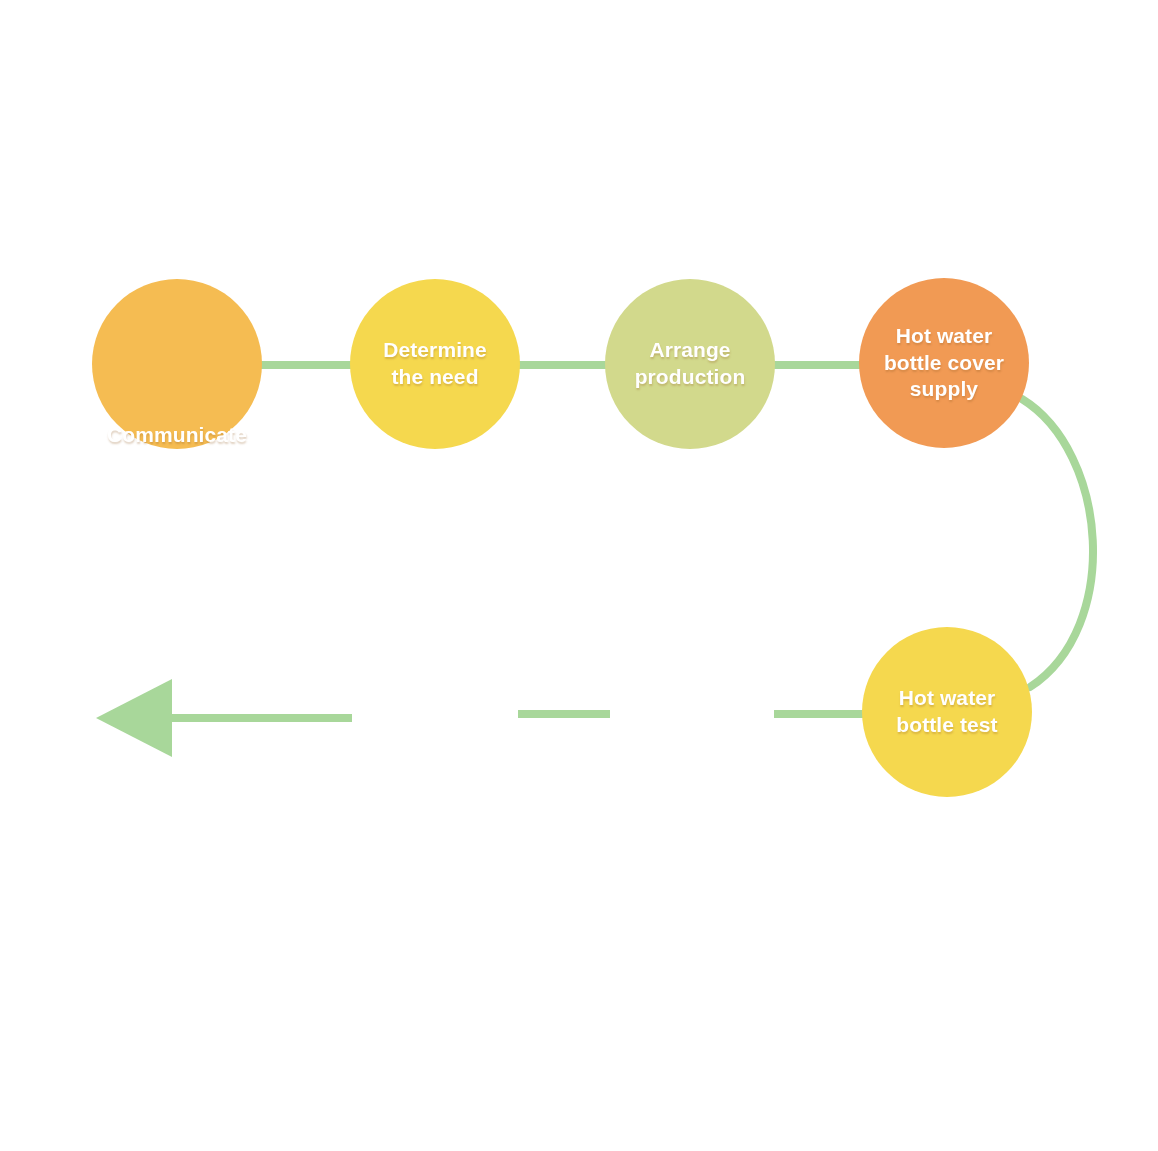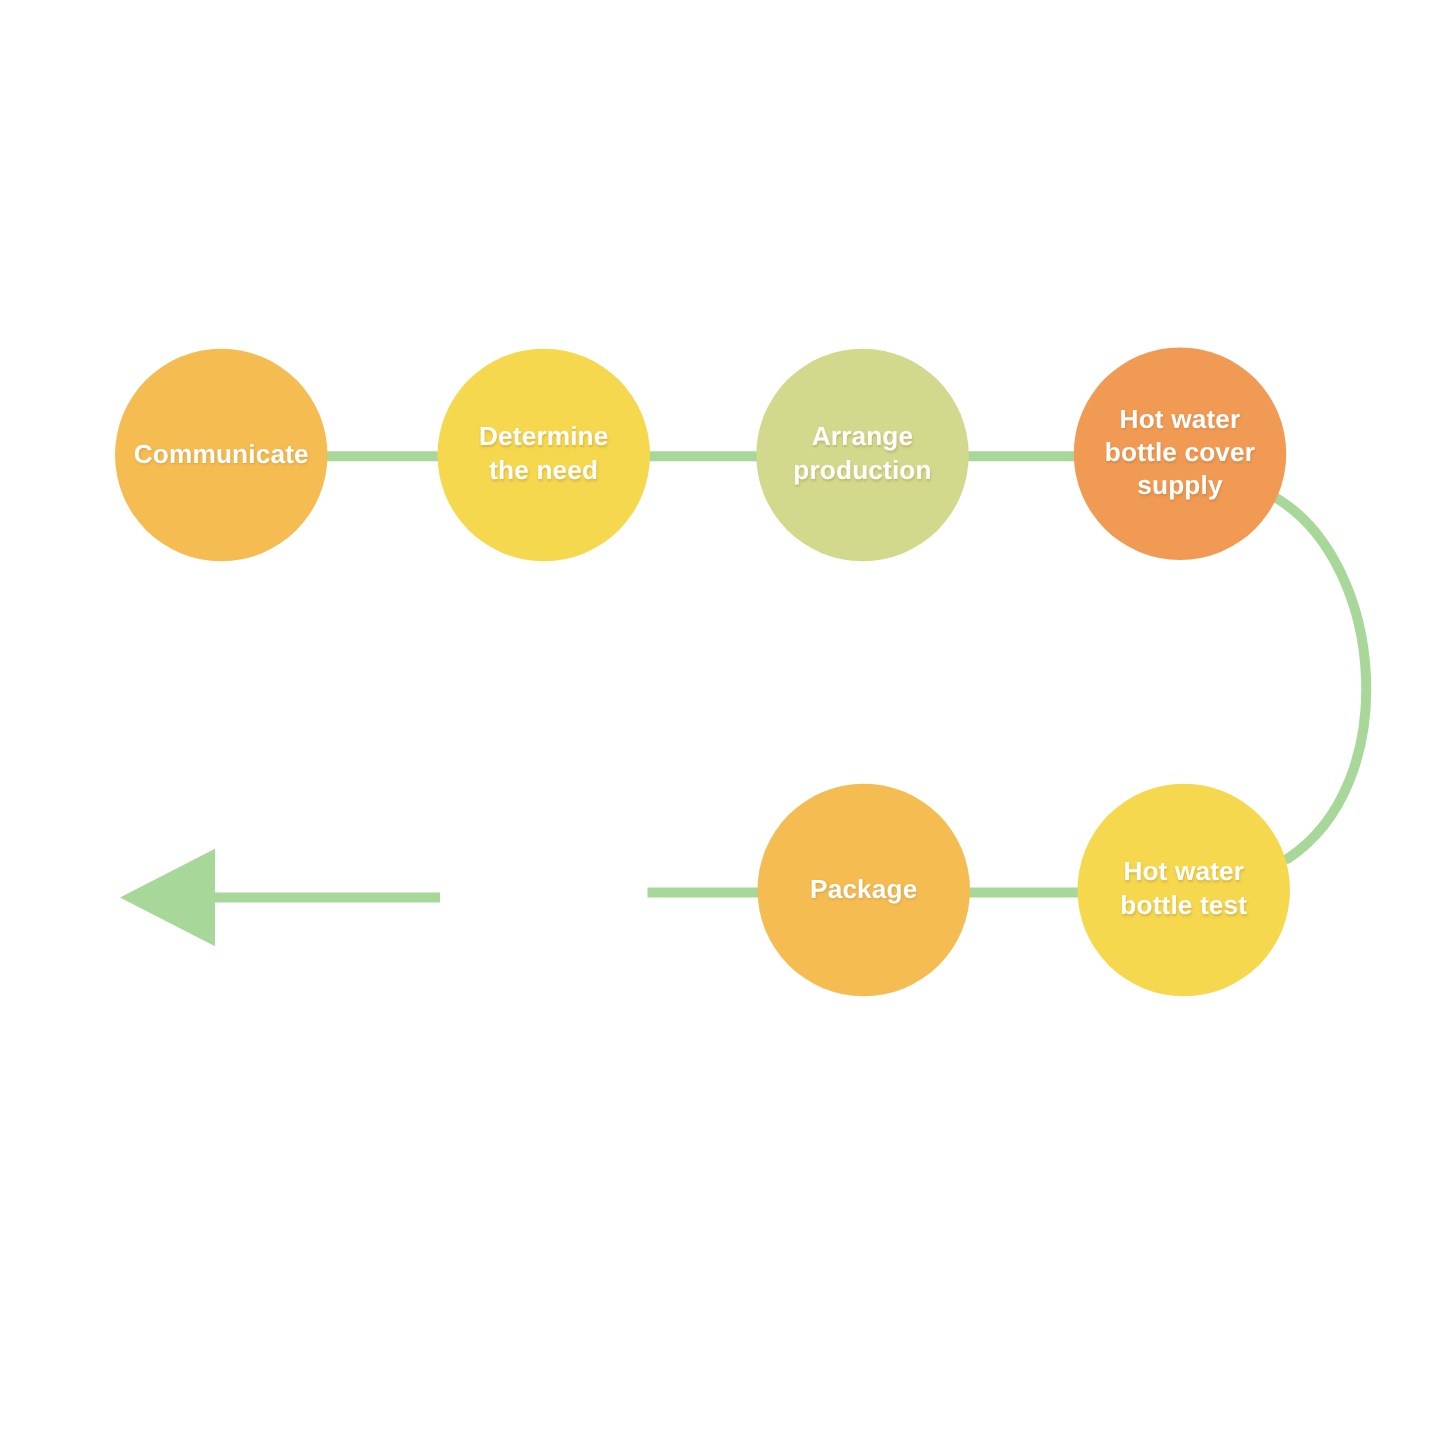--- a/index.html
+++ b/index.html
@@ -59,21 +59,21 @@
       <line x1="516" y1="365" x2="609" y2="365" stroke="#A8D79A" stroke-width="8" stroke-linecap="butt"></line>
       <line x1="771" y1="365" x2="863" y2="365" stroke="#A8D79A" stroke-width="8" stroke-linecap="butt"></line>
       <path d="M 1022 399 C 1108 452 1122 627 1030 687" fill="none" stroke="#A8D79A" stroke-width="8" stroke-linecap="round"></path>
       <line x1="866" y1="714" x2="774" y2="714" stroke="#A8D79A" stroke-width="8" stroke-linecap="butt"></line>
       <line x1="610" y1="714" x2="518" y2="714" stroke="#A8D79A" stroke-width="8" stroke-linecap="butt"></line>
       <line x1="352" y1="718" x2="172" y2="718" stroke="#A8D79A" stroke-width="8" stroke-linecap="butt"></line>
       <polygon points="96,718 172,679 172,757" fill="#A8D79A"></polygon>
     </g>
   </svg>
 
-  <div class="node" style="left:92px; top:279px; width:170px; height:170px; background:#F5BC52;">
+  <div class="node" style="left:92px; top:279px; width:170px; height:170px; background:#F5BC52;align-items:flex-end;">
     <span class="node-label">Communicate</span>
   </div>
 
   <div class="node" style="left:350px; top:279px; width:170px; height:170px; background:#F5D84E;">
     <span class="node-label">Determine
 the need</span>
   </div>
 
   <div class="node" style="left:605px; top:279px; width:170px; height:170px; background:#D2D98C;">
     <span class="node-label">Arrange
@@ -84,18 +84,15 @@
     <span class="node-label">Hot water
 bottle cover
 supply</span>
   </div>
 
   <div class="node" style="left:862px; top:627px; width:170px; height:170px; background:#F5D84E;">
     <span class="node-label">Hot water
 bottle test</span>
   </div>
 
-  <div class="node" style="left:606px; top:627px; width:170px; height:170px; background:#F5BC52;">
-    <span class="node-label">Package</span>
-  </div>
 
 
 </div>
 
 </body></html>

